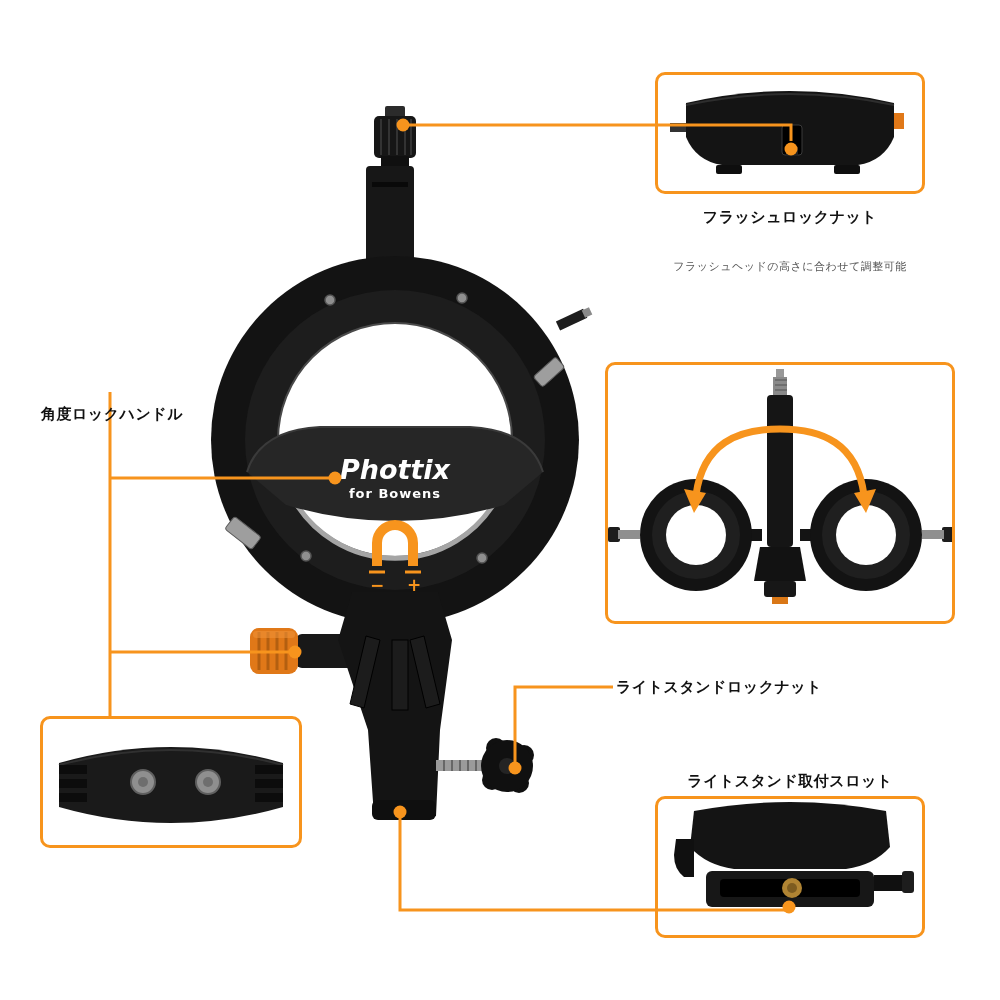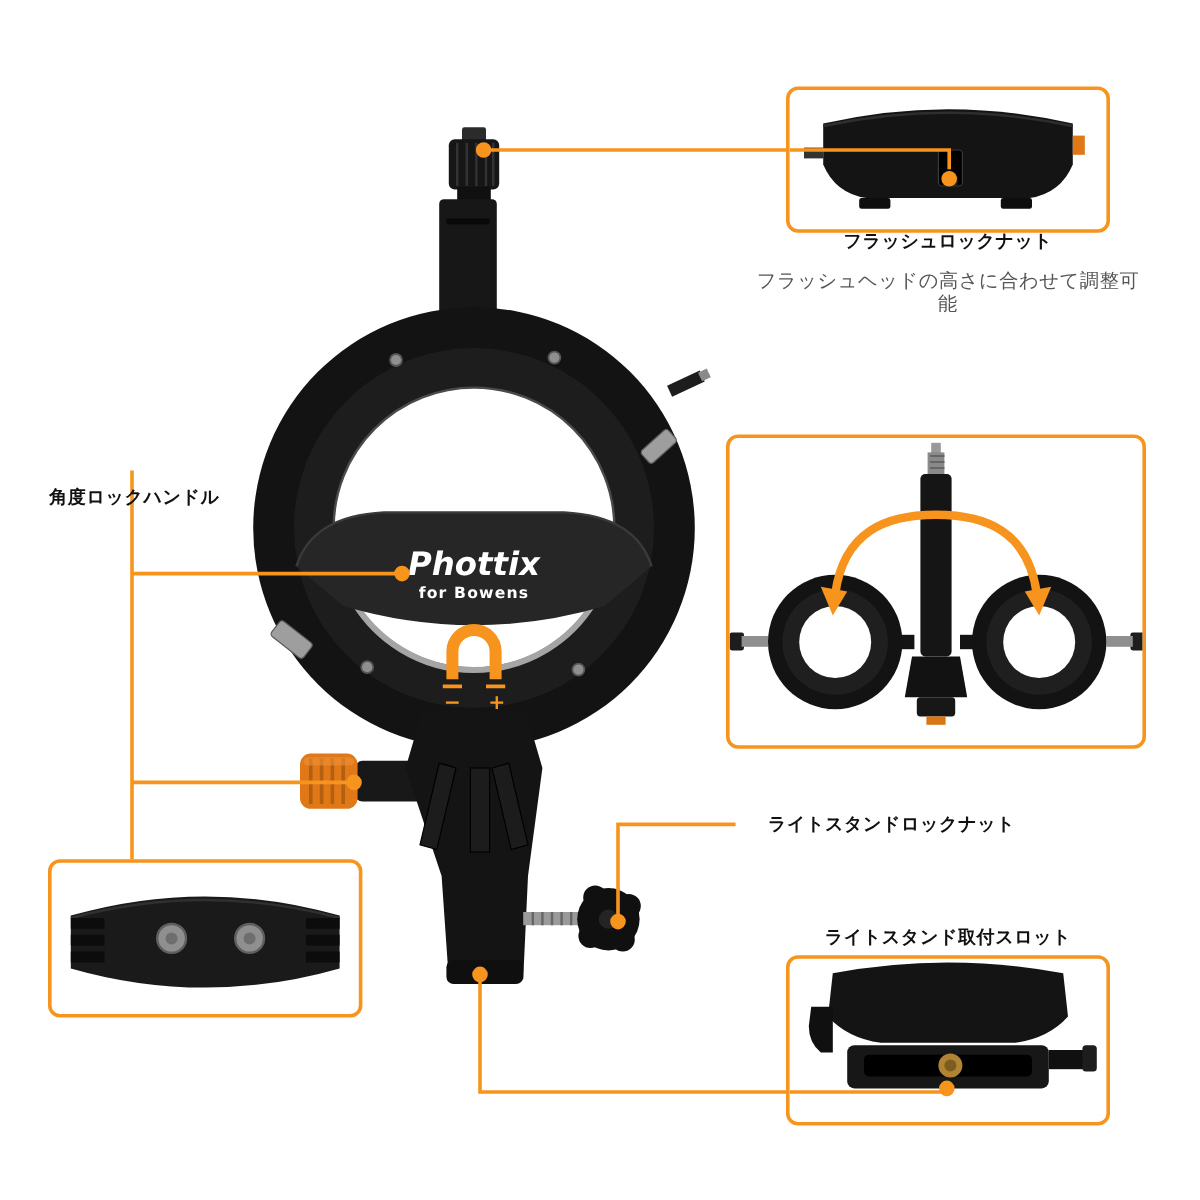--- a/index.html
+++ b/index.html
@@ -10,22 +10,22 @@
   .abs{position:absolute;}
   .callout-box{
     position:absolute;border:3px solid #F7941D;border-radius:10px;background:transparent;
     box-sizing:border-box;
   }
   .label{
     position:absolute;font-weight:700;font-size:15px;color:#111;letter-spacing:.5px;
     text-align:center;line-height:1.2;
   }
   .sublabel{
-    position:absolute;font-weight:400;font-size:16px;color:#555;letter-spacing:.5px;
-    text-align:center;line-height:1.2;
+    position:absolute;font-weight:400;font-size:11px;color:#555;letter-spacing:.5px;
+    text-align:center;line-height:1.2;margin-top:36px;
   }
   svg{display:block;}
 </style>
 </head>
 <body>
 
 <div id="canvas">
 
   <svg class="abs" style="left:0;top:0;" width="1000" height="1000" viewBox="0 0 1000 1000">
 
@@ -127,21 +127,21 @@
       <rect x="58" y="90" width="26" height="9" rx="2" fill="#0e0e0e"></rect>
       <rect x="176" y="90" width="26" height="9" rx="2" fill="#0e0e0e"></rect>
       <rect x="12" y="48" width="16" height="9" fill="#333"></rect>
       <rect x="236" y="38" width="10" height="16" fill="#E07818"></rect>
       <rect x="124" y="50" width="20" height="30" rx="3" fill="#000" stroke="#3a3a3a"></rect>
       <rect x="128" y="72" width="12" height="9" fill="#222"></rect>
       <polyline points="0,50 133,50 133,66" fill="none" stroke="#F7941D" stroke-width="3"></polyline>
       <circle cx="133" cy="74" r="6.5" fill="#F7941D"></circle>
     </svg>
   </div>
-  <div class="label" style="left:655px;top:192px;width:270px;">フラッシュロックナット</div>
+  <div class="label" style="left:655px;top:208px;width:270px;">フラッシュロックナット</div>
   <div class="sublabel" style="left:625px;top:224px;width:330px;">フラッシュヘッドの高さに合わせて調整可能</div>
 
   <div class="callout-box" style="left:605px;top:362px;width:350px;height:262px;">
     <svg width="344" height="256" viewBox="0 0 344 256">
 
       <g transform="translate(88,170)">
         <rect x="-88" y="-8" width="12" height="15" rx="2" fill="#1d1d1d"></rect>
         <rect x="-78" y="-5" width="22" height="9" fill="#8f8f8f"></rect>
         <rect x="52" y="-6" width="14" height="12" fill="#141414"></rect>
         <circle r="56" fill="#131313"></circle>
@@ -192,21 +192,21 @@
       </g>
       <g>
         <circle cx="100" cy="63" r="12" fill="#8f8f8f" stroke="#5f5f5f" stroke-width="2"></circle>
         <circle cx="100" cy="63" r="5" fill="#6e6e6e"></circle>
         <circle cx="165" cy="63" r="12" fill="#8f8f8f" stroke="#5f5f5f" stroke-width="2"></circle>
         <circle cx="165" cy="63" r="5" fill="#6e6e6e"></circle>
       </g>
     </svg>
   </div>
 
-  <div class="label" style="left:616px;top:678px;width:230px;text-align:right;">ライトスタンドロックナット</div>
+  <div class="label" style="left:616px;top:678px;width:230px;text-align:left;">ライトスタンドロックナット</div>
 
   <div class="label" style="left:655px;top:772px;width:270px;">ライトスタンド取付スロット</div>
   <div class="callout-box" style="left:655px;top:796px;width:270px;height:142px;">
     <svg width="264" height="136" viewBox="0 0 264 136">
       <path d="M36,12 Q132,-6 228,12 L232,48 Q216,66 188,70 L76,70 Q48,66 32,48 Z" fill="#141414"></path>
       <path d="M18,40 L36,40 L36,78 L26,78 Q16,70 16,56 Z" fill="#101010"></path>
       <rect x="48" y="72" width="168" height="36" rx="6" fill="#171717"></rect>
       <rect x="62" y="80" width="140" height="18" rx="4" fill="#000"></rect>
       <circle cx="134" cy="89" r="10" fill="#b08433"></circle>
       <circle cx="134" cy="89" r="5" fill="#7d5c20"></circle>

